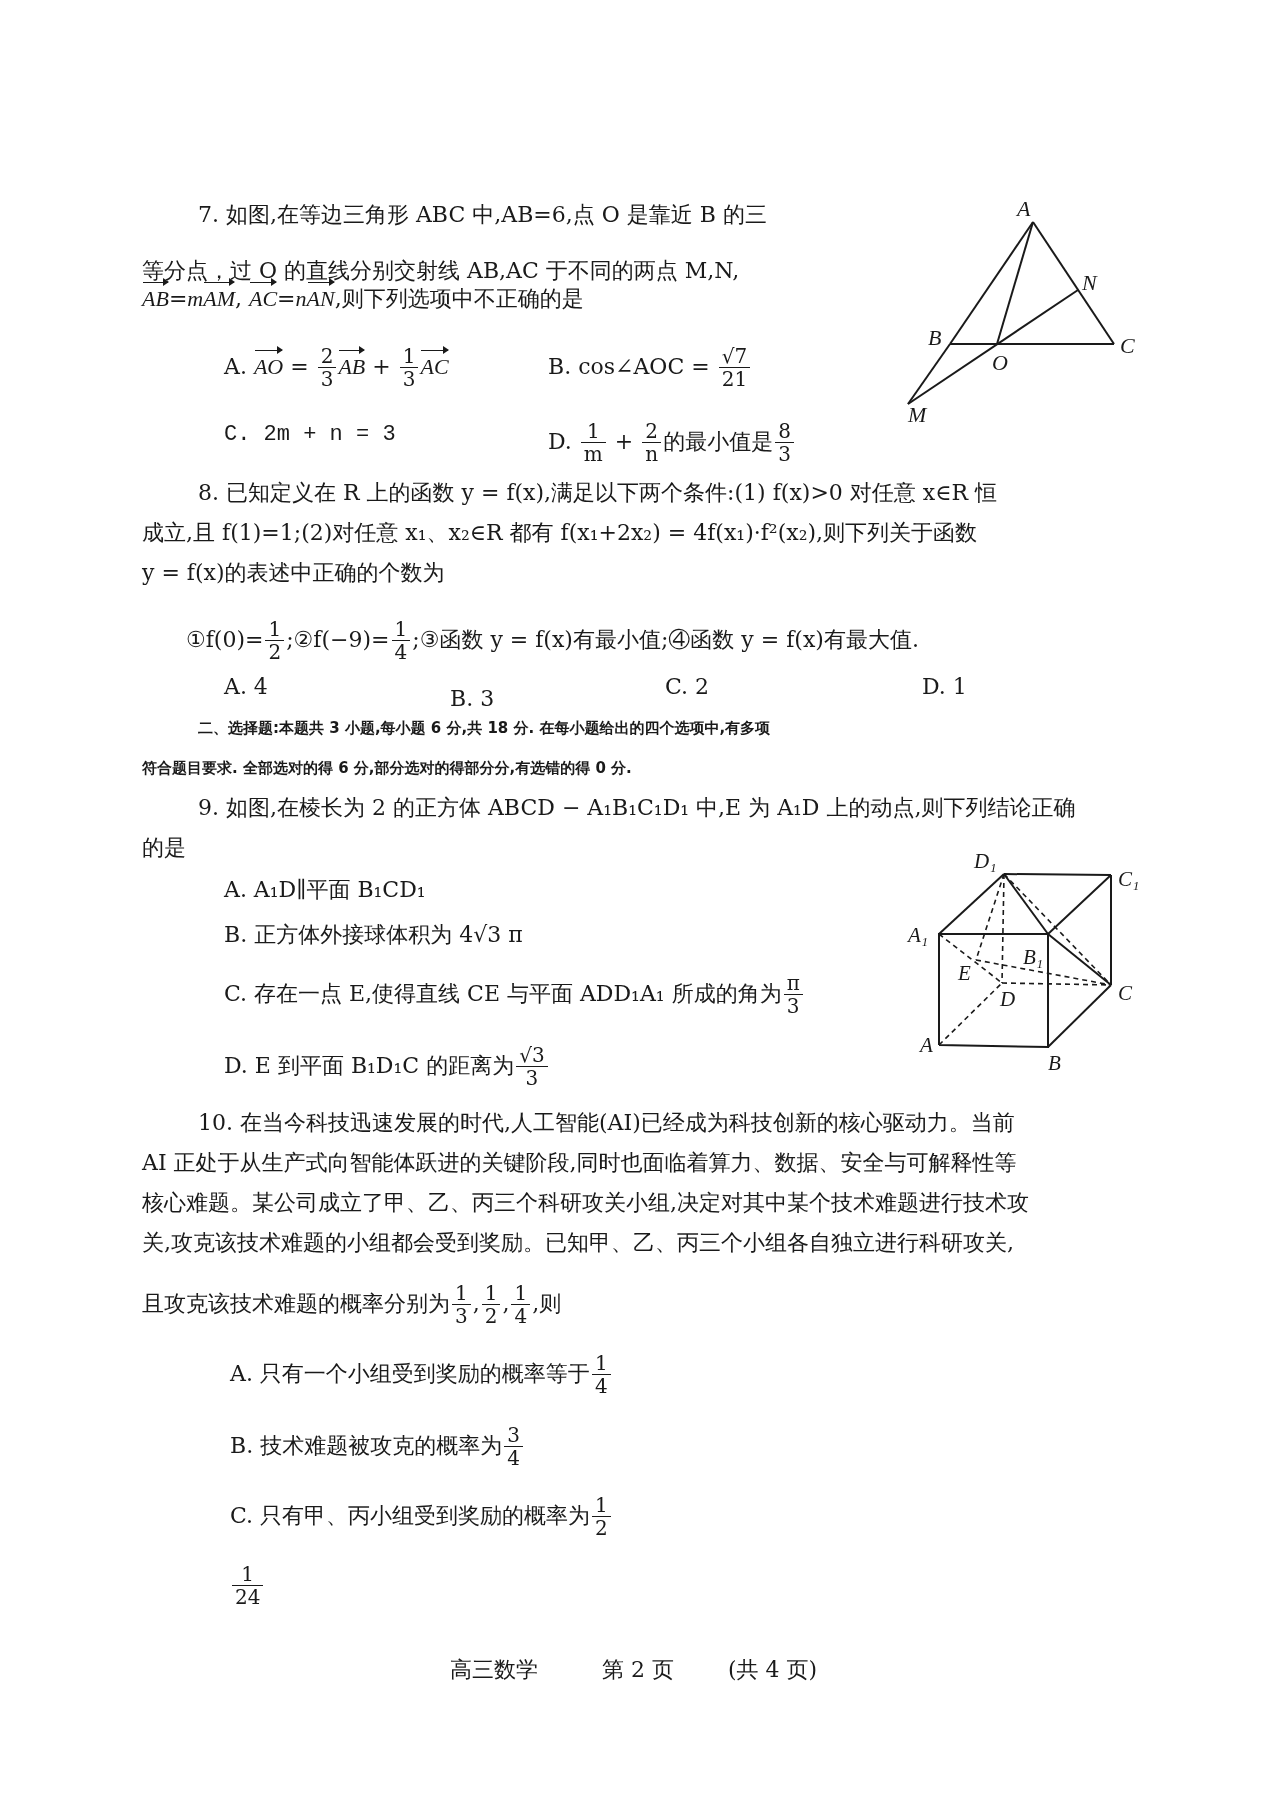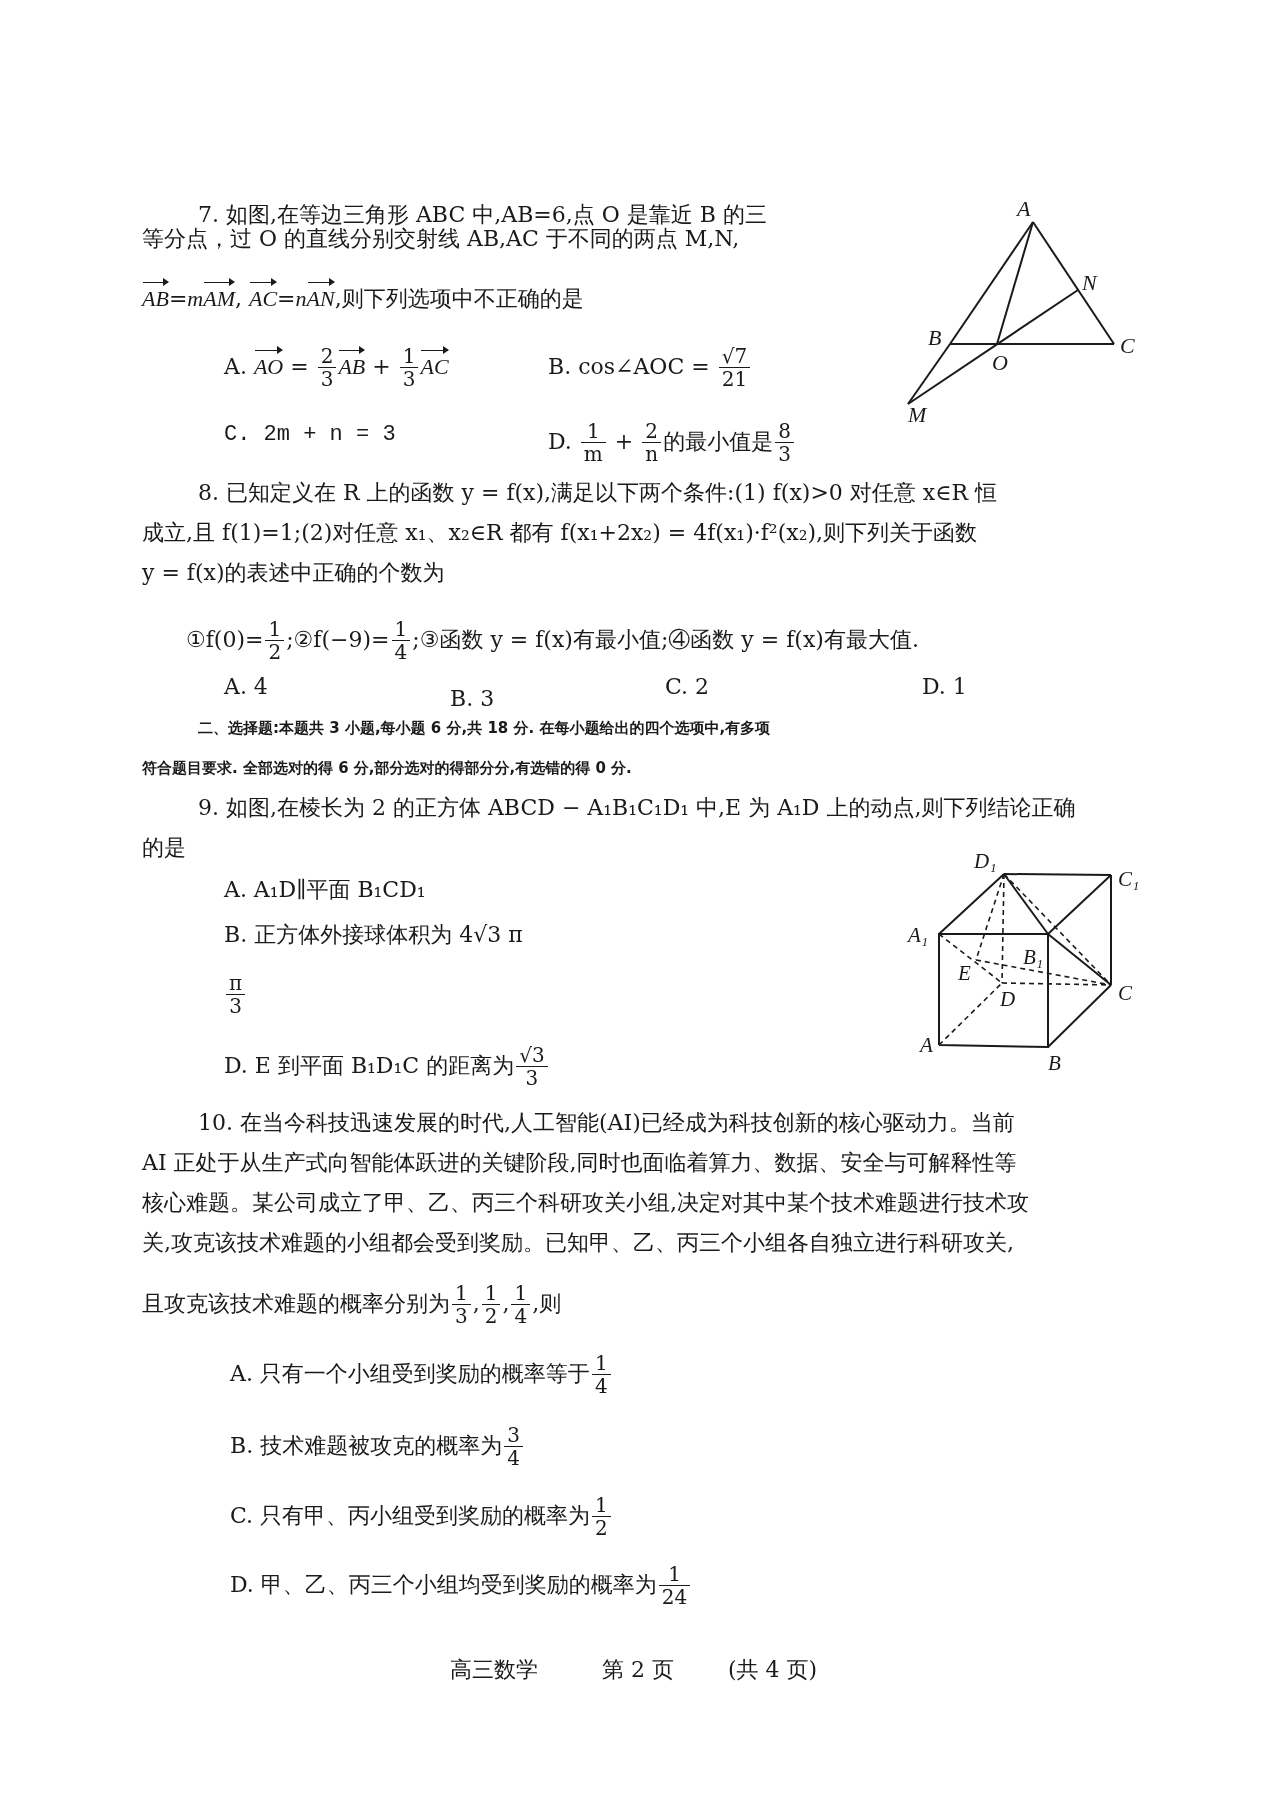--- a/index.html
+++ b/index.html
@@ -17,21 +17,21 @@
   .figure { position:absolute; }
   .footer { position:absolute; top:1655px; font-size:22px; }
 </style>
 </head>
 <body>
 
 <div class="line" style="left:198px;top:200px;">
   <span>7.</span>
   <span>如图,在等边三角形 ABC 中,AB=6,点 O 是靠近 B 的三</span>
 </div>
-<div class="line" style="left:142px;top:224px;">等分点，过 O 的直线分别交射线 AB,AC 于不同的两点 M,N,</div>
+<div class="line" style="left:142px;top:256px;">等分点，过 O 的直线分别交射线 AB,AC 于不同的两点 M,N,</div>
 <div class="line" style="left:142px;top:280px;">
   <span class="vec">AB</span>=<i class="m">m</i><span class="vec">AM</span>,
   <span class="vec">AC</span>=<i class="m">n</i><span class="vec">AN</span><span>,则下列选项中不正确的是</span>
 </div>
 
 <div class="line" style="left:224px;top:345px;">
   <span>A.</span>
   <span class="vec">AO</span> =
   <span class="frac"><span class="num">2</span><span class="den">3</span></span><span class="vec">AB</span>
   <span>+</span>
@@ -90,21 +90,21 @@
 <div class="line bold" style="left:142px;top:753px;">符合题目要求. 全部选对的得 6 分,部分选对的得部分分,有选错的得 0 分.</div>
 
 <div class="line" style="left:198px;top:793px;">
   <span>9.</span>
   <span>如图,在棱长为 2 的正方体 ABCD − A₁B₁C₁D₁ 中,E 为 A₁D 上的动点,则下列结论正确</span>
 </div>
 <div class="line" style="left:142px;top:833px;">的是</div>
 <div class="line" style="left:224px;top:875px;">A. A₁D∥平面 B₁CD₁</div>
 <div class="line" style="left:224px;top:920px;">B. 正方体外接球体积为 4√3 π</div>
 <div class="line" style="left:224px;top:972px;">
-  <span class="frac"><span class="num">π</span><span class="den">3</span></span>
+  <span>C. 存在一点 E,使得直线 CE 与平面 ADD₁A₁ 所成的角为</span><span class="frac"><span class="num">π</span><span class="den">3</span></span>
 </div>
 <div class="line" style="left:224px;top:1044px;">
   <span>D. E 到平面 B₁D₁C 的距离为</span><span class="frac"><span class="num">√3</span><span class="den">3</span></span>
 </div>
 
 <svg class="figure" style="left:880px;top:840px;" width="290" height="240">
   <g stroke="#1a1a1a" stroke-width="2" fill="none">
 
     <polyline points="59,205 59,94 168,94 168,207 59,205"></polyline>
     <line x1="168" y1="207" x2="231" y2="145"></line>
@@ -150,18 +150,18 @@
 <div class="line" style="left:230px;top:1352px;">
   <span>A. 只有一个小组受到奖励的概率等于</span><span class="frac"><span class="num">1</span><span class="den">4</span></span>
 </div>
 <div class="line" style="left:230px;top:1424px;">
   <span>B. 技术难题被攻克的概率为</span><span class="frac"><span class="num">3</span><span class="den">4</span></span>
 </div>
 <div class="line" style="left:230px;top:1494px;">
   <span>C. 只有甲、丙小组受到奖励的概率为</span><span class="frac"><span class="num">1</span><span class="den">2</span></span>
 </div>
 <div class="line" style="left:230px;top:1563px;">
-  <span>D. 甲、乙、丙三个小组均受到奖励的概率为</span><span class="frac"><span class="num">1</span><span class="den">24</span></span>
+  <span class="frac"><span class="num">1</span><span class="den">24</span></span>
 </div>
 
 <div class="footer" style="left:450px;">高三数学</div>
 <div class="footer" style="left:602px;">第 2 页</div>
 <div class="footer" style="left:728px;">(共 4 页)</div>
 
 </body></html>

